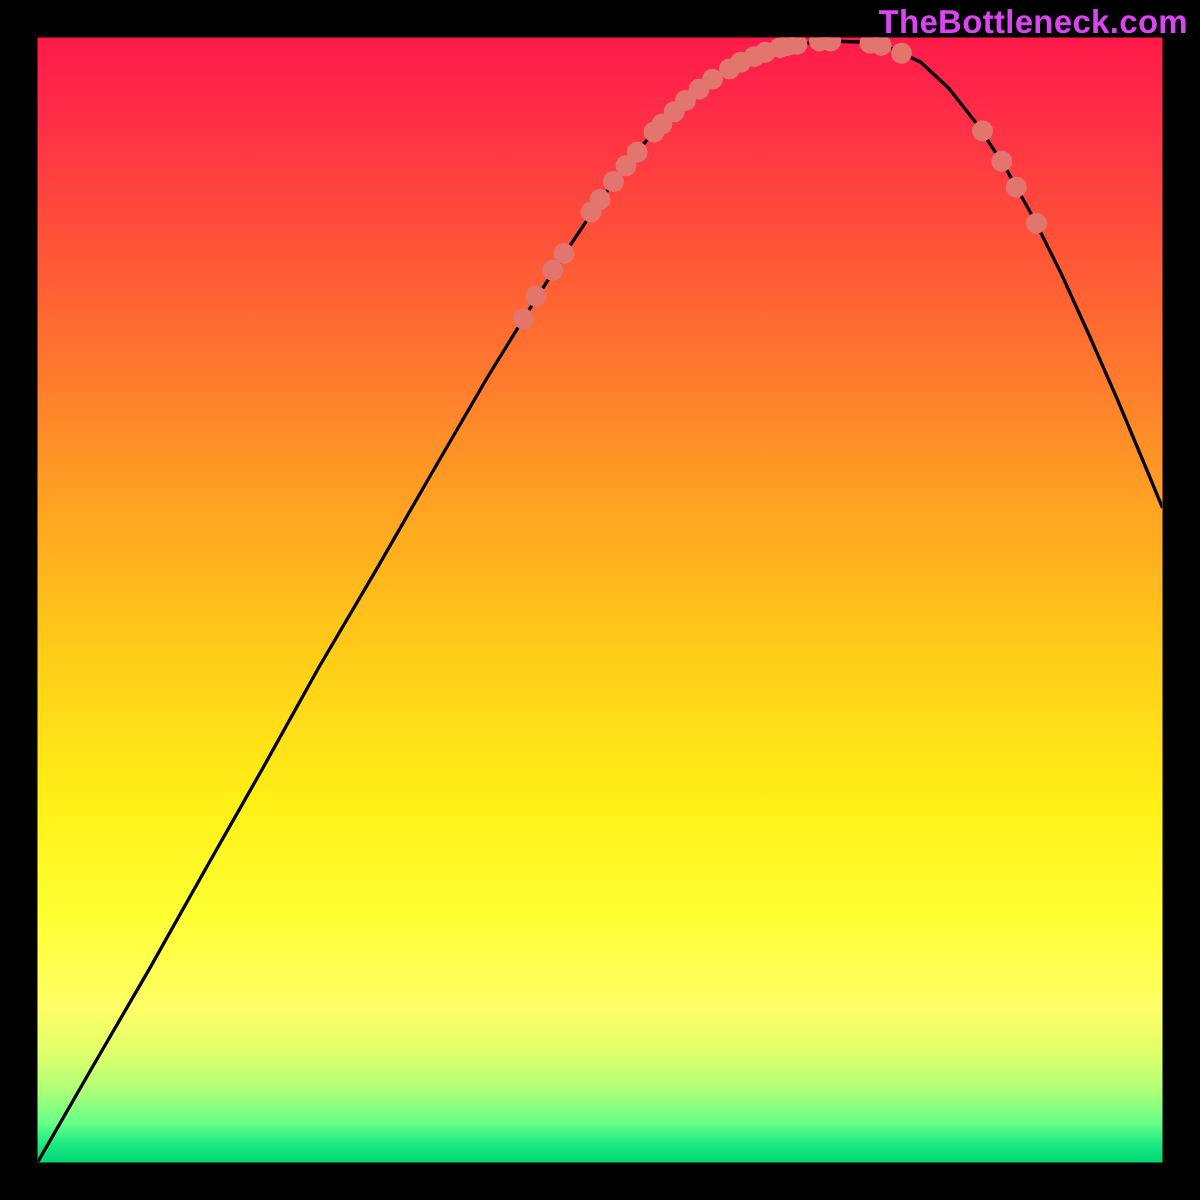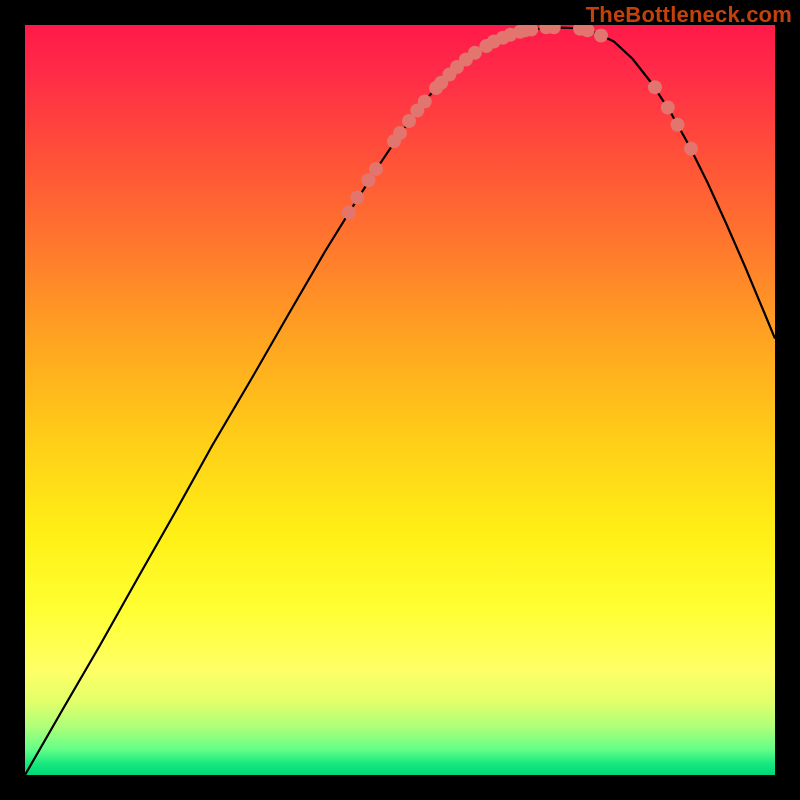--- a/index.html
+++ b/index.html
@@ -14,21 +14,21 @@
   .frame {
     position: relative;
     width: 800px;
     height: 800px;
     background: #000;
   }
   .watermark {
     position: absolute;
     top: 2px;
     right: 8px;
-    color: #c2410c;
+    color: #d946ef;
     font-size: 22px;
     font-weight: bold;
     letter-spacing: 0.2px;
     z-index: 10;
   }
   .plot {
     position: absolute;
     left: 25px;
     top: 25px;
     width: 750px;

